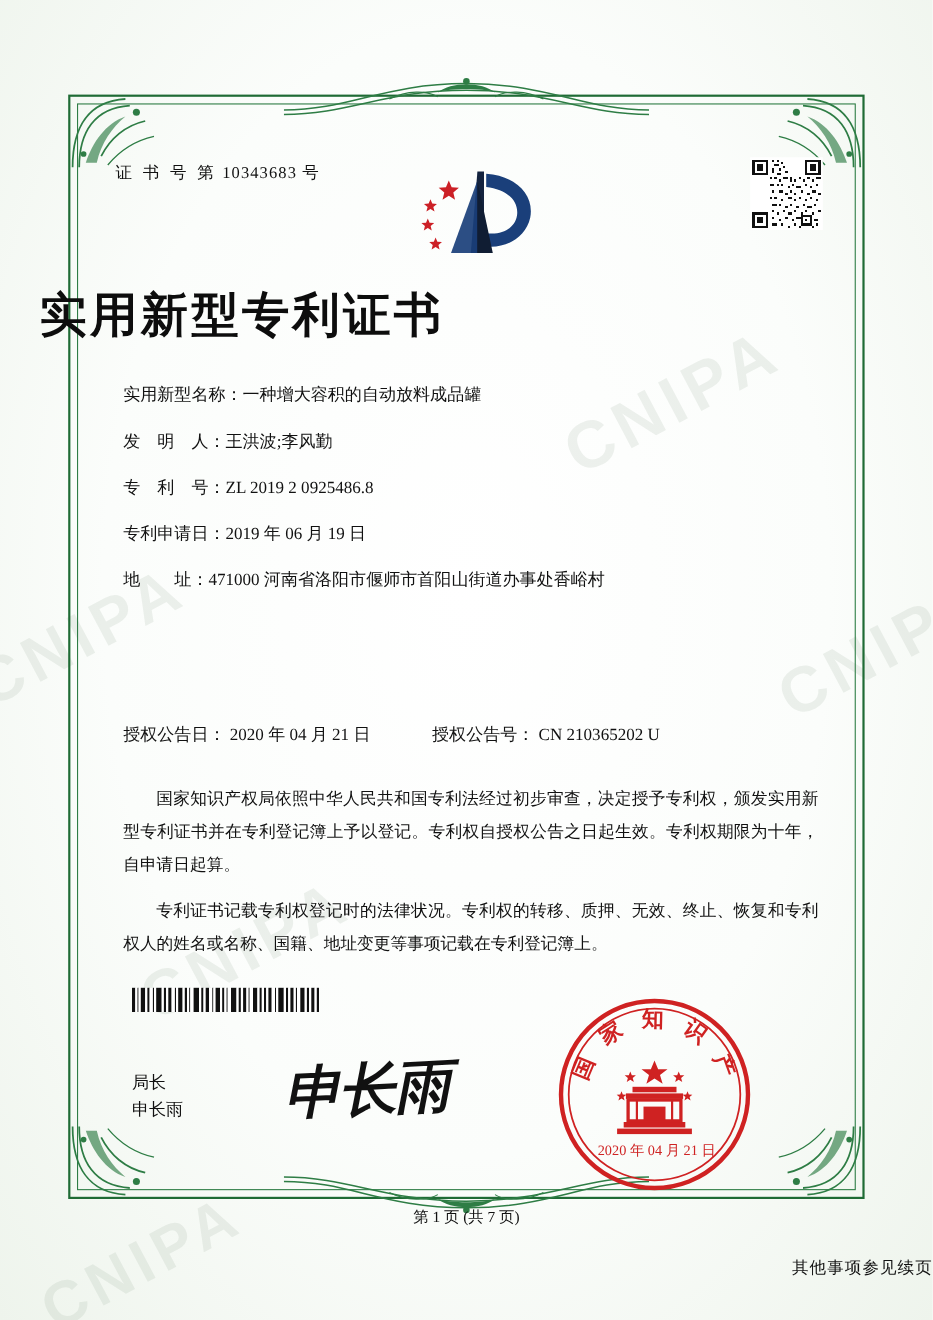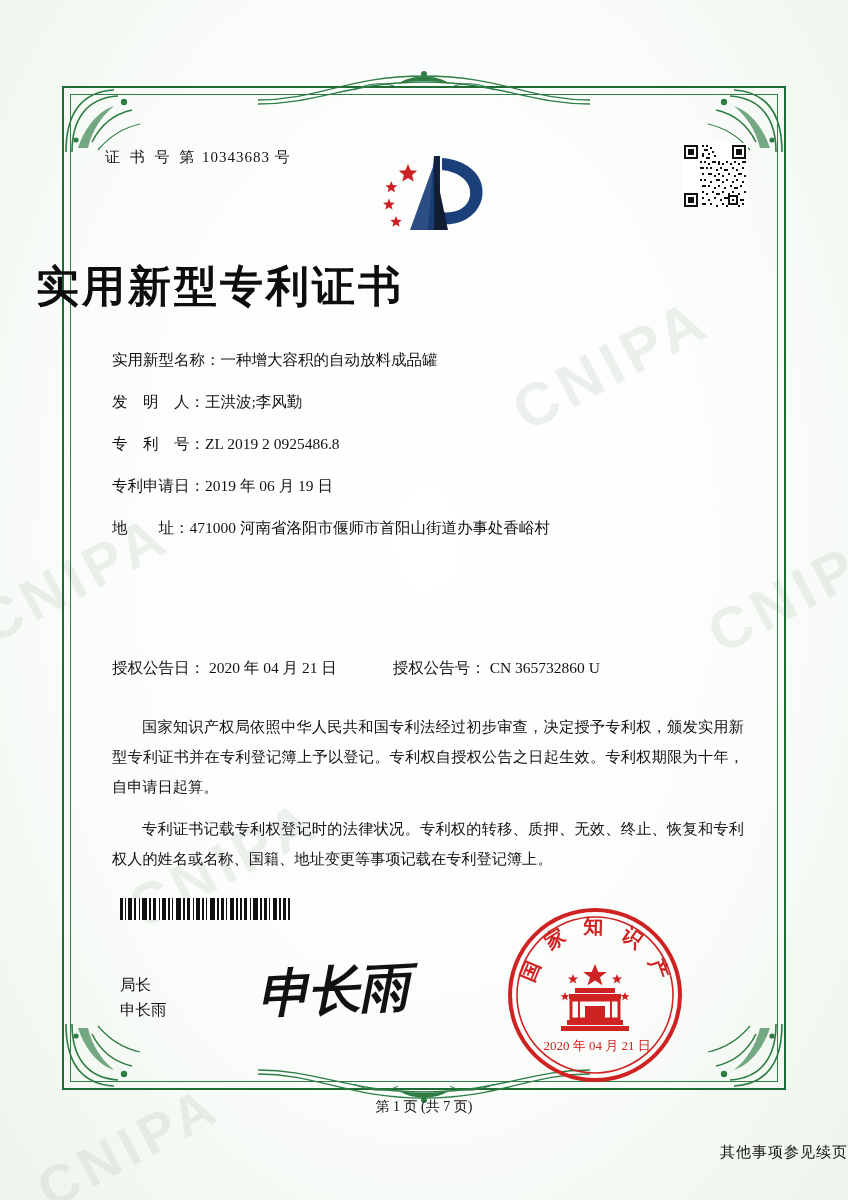--- a/index.html
+++ b/index.html
@@ -451,21 +451,21 @@
     </div>
   </div>
 
   <div class="grant-row">
     <div>
       <span>授权公告日：</span>
       <span>2020 年 04 月 21 日</span>
     </div>
     <div class="second">
       <span>授权公告号：</span>
-      <span>CN 365732860 U</span>
+      <span>CN 210365202 U</span>
     </div>
   </div>
 
   <div class="paras">
     <p>国家知识产权局依照中华人民共和国专利法经过初步审查，决定授予专利权，颁发实用新型专利证书并在专利登记簿上予以登记。专利权自授权公告之日起生效。专利权期限为十年，自申请日起算。</p>
     <p>专利证书记载专利权登记时的法律状况。专利权的转移、质押、无效、终止、恢复和专利权人的姓名或名称、国籍、地址变更等事项记载在专利登记簿上。</p>
   </div>
 
   <div class="barcode">
     <i style="width:3px"></i>

